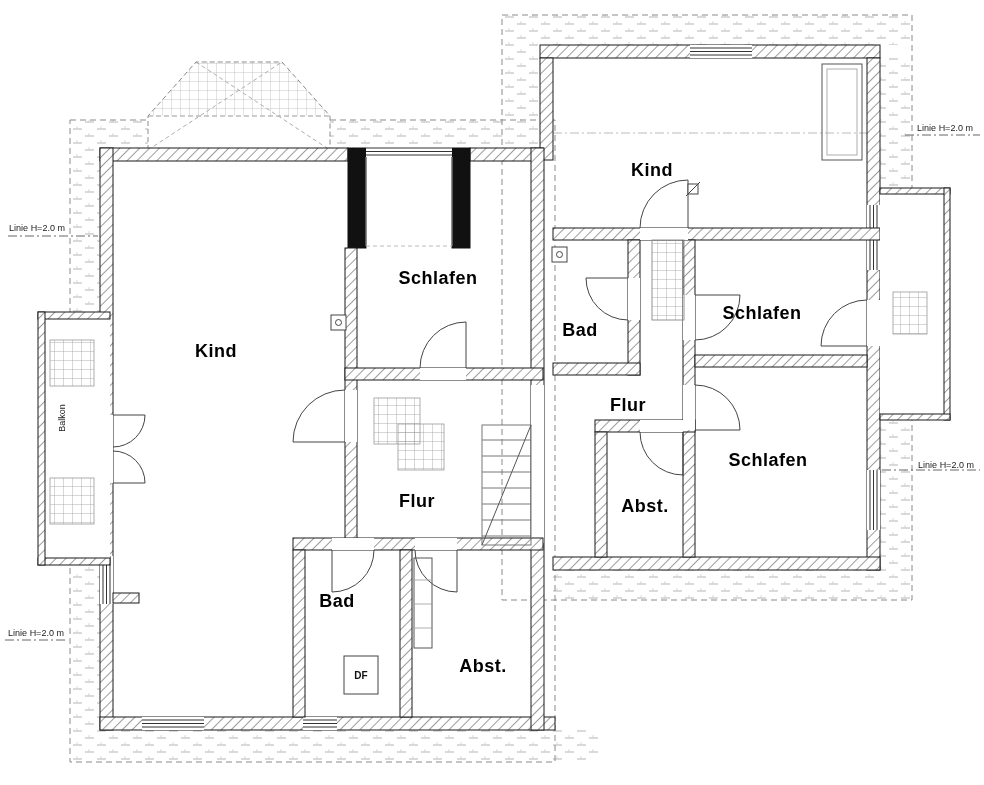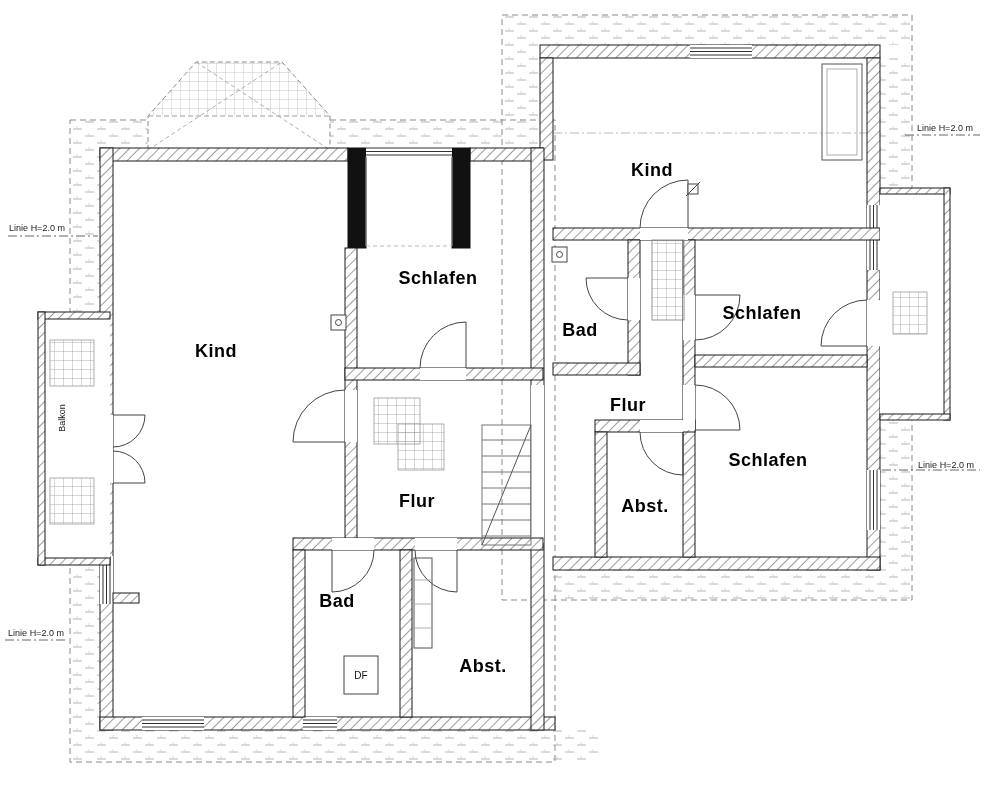--- a/index.html
+++ b/index.html
@@ -13,21 +13,21 @@
   .small-label {
     position:absolute; transform:translate(-50%,-50%);
     font-size:9px; color:#1a1a1a; white-space:nowrap;text-align:right;
   }
   .v-label {
     position:absolute; transform:translate(-50%,-50%) rotate(-90deg);
     font-size:9px; color:#1a1a1a; white-space:nowrap;
   }
   .df-label {
     position:absolute; transform:translate(-50%,-50%);
-    font-size:10px; color:#111; white-space:nowrap;
+    font-size:10px; color:#111; white-space:nowrap;font-weight:bold;
   }
 </style>
 </head>
 <body>
 
 <div class="plan-canvas">
 <svg width="984" height="785" viewBox="0 0 984 785">
   <defs>
     <pattern id="hatch" width="7" height="7" patternUnits="userSpaceOnUse" patternTransform="rotate(45)">
       <rect width="7" height="7" fill="#ffffff"></rect>

